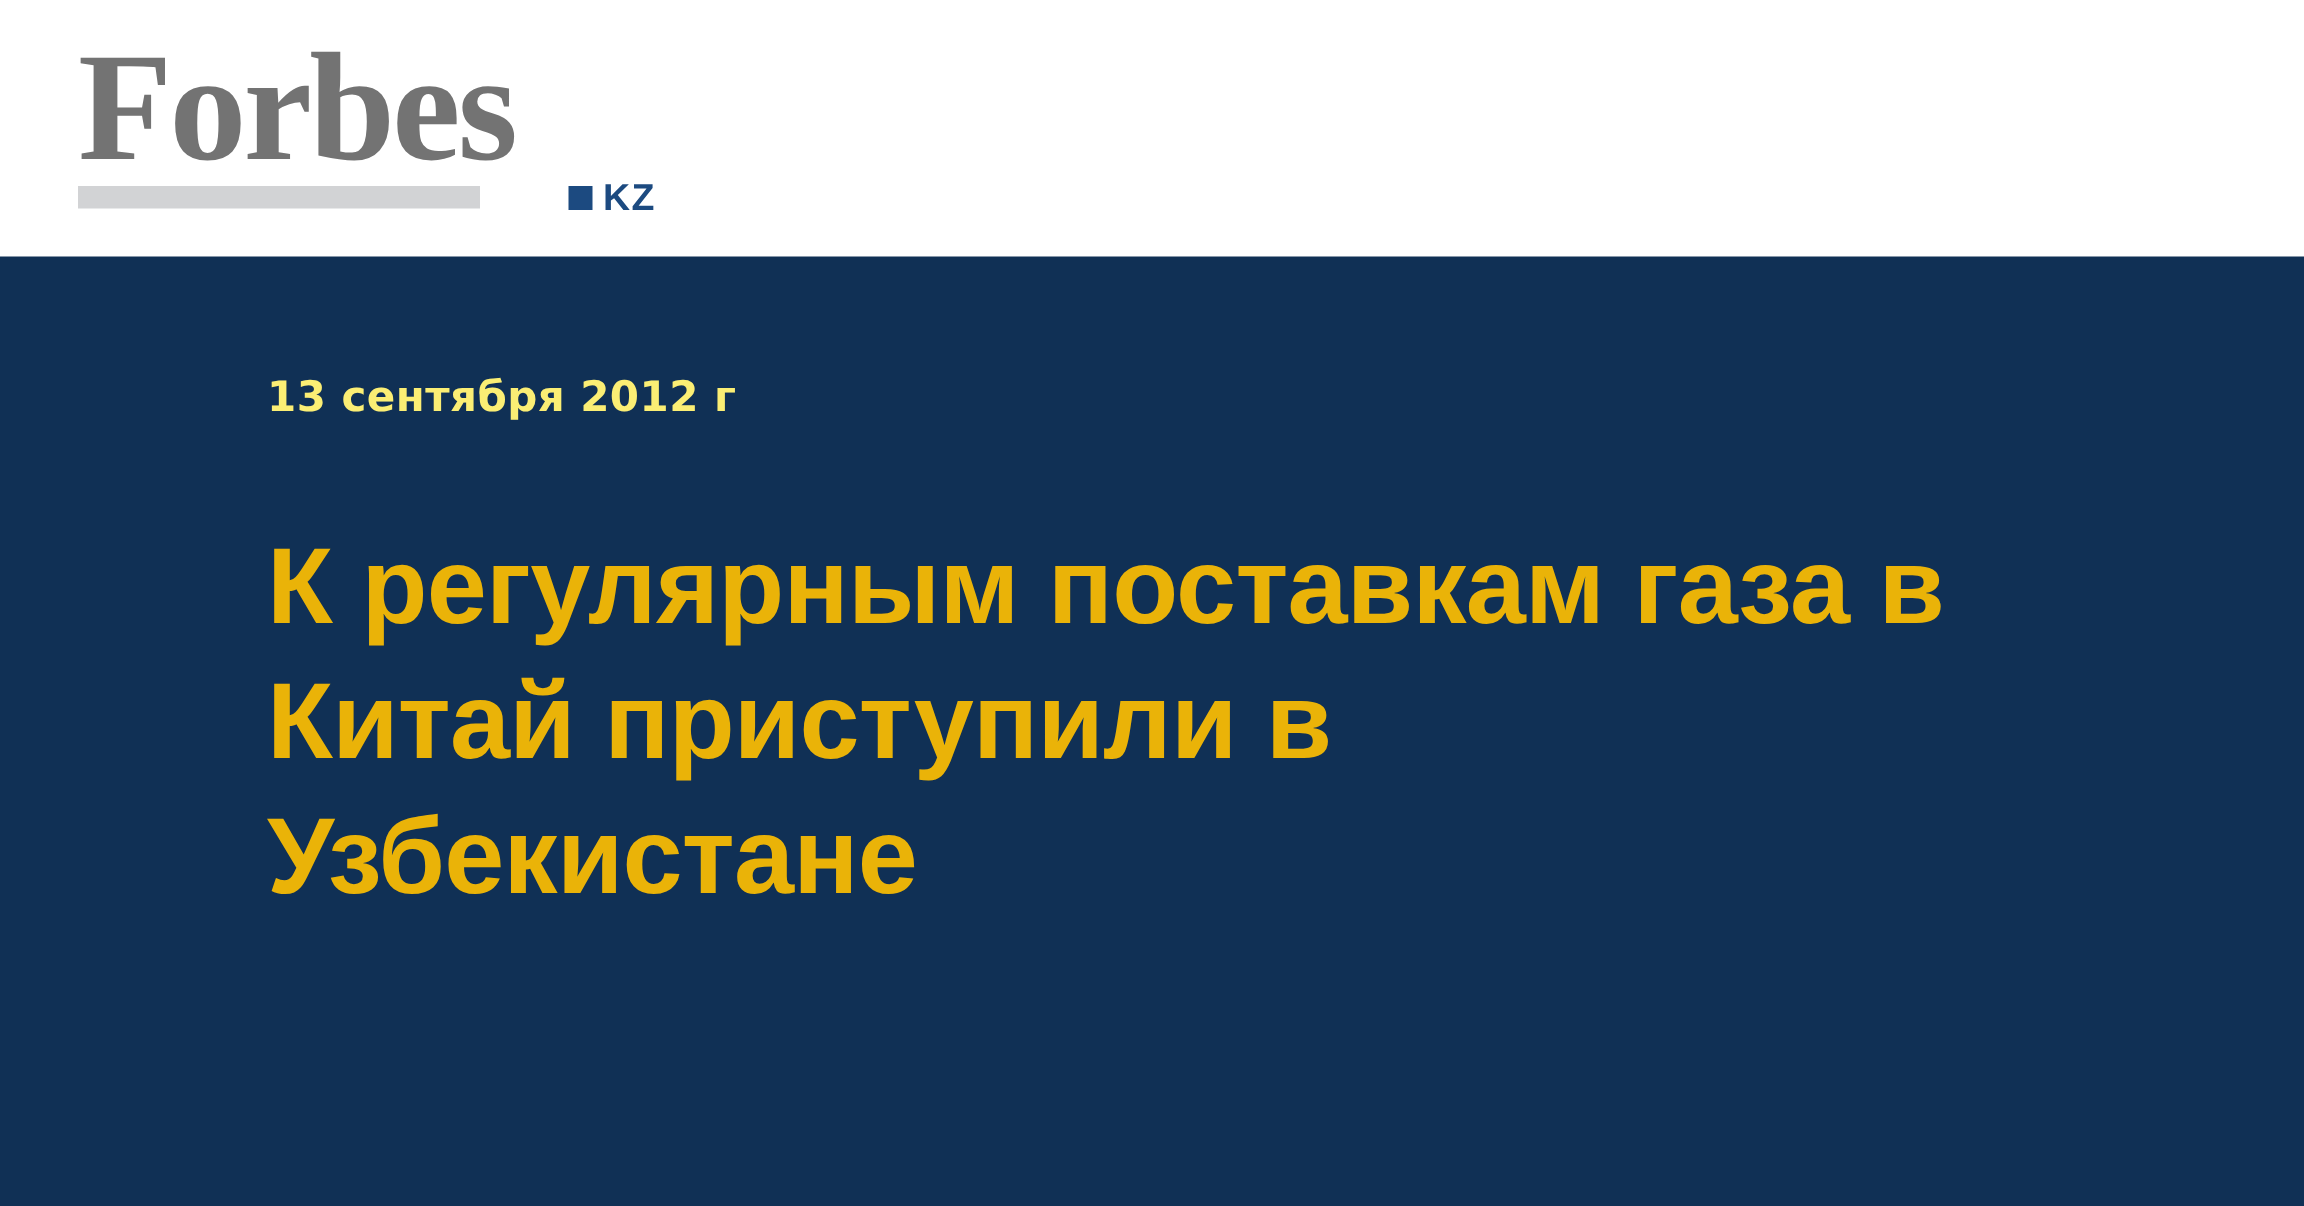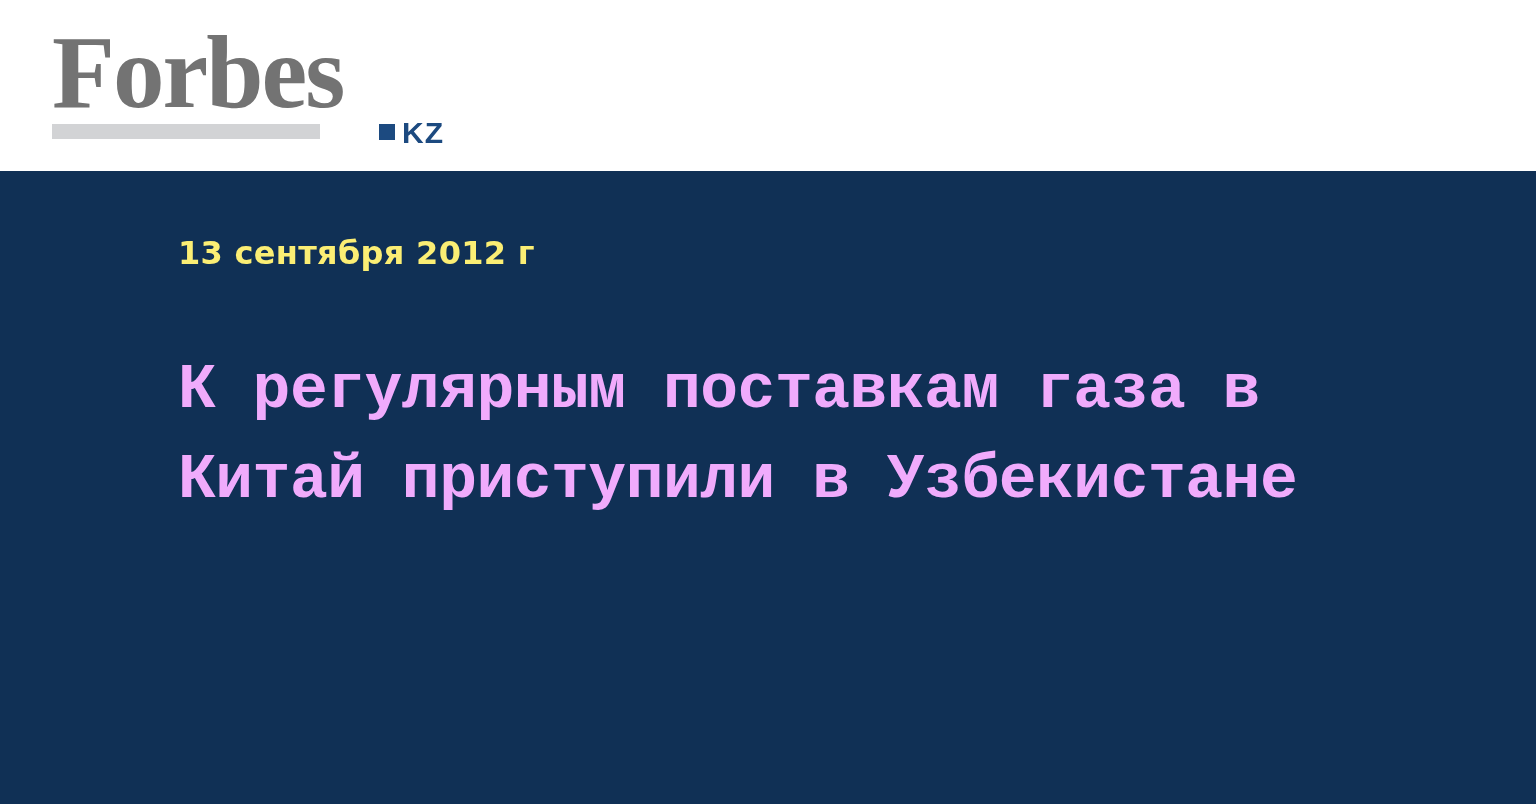--- a/index.html
+++ b/index.html
@@ -74,21 +74,21 @@
     height: 16px;
     background: #1c4a80;
   }
 
   .brand-kz-text {
     position: absolute;
     left: 350px;
     top: 100px;
     font-family: "Liberation Sans", sans-serif;
     font-weight: 700;
-    font-size: 30px;
+    font-size: 25px;
     line-height: 25px;
     letter-spacing: 1px;
     color: #1c4a80;
   }
 
   
   .article-hero {
     position: absolute;
     left: 0;
     top: 171px;
@@ -103,43 +103,43 @@
     left: 178px;
     top: 0;
     width: 1180px;
   }
 
   .article-date {
     margin: 0;
     padding: 0;
     position: absolute;
     left: 0;
-    top: 65px;
+    top: 77px;
     font-family: "DejaVu Sans", "Liberation Sans", sans-serif;
     font-weight: 700;
-    font-size: 32px;
+    font-size: 28px;
     line-height: 34px;
     letter-spacing: 0.3px;
     color: #fbee74;
     white-space: nowrap;
   }
 
   .article-title {
     margin: 0;
     padding: 0;
     position: absolute;
     left: 0;
     top: 175px;
     width: 1160px;
-    font-family: Liberation Mono, monospace;
+    font-family: Liberation Sans, sans-serif;
     font-weight: 700;
-    font-size: 63px;
+    font-size: 72px;
     line-height: 90px;
     letter-spacing: -0.5px;
-    color: #f0abfc;
+    color: #eab308;
   }
 </style>
 </head>
 <body>
 
 <div class="page">
 
   <header class="site-header">
     <div class="brand-logo">
       <span class="brand-wordmark">Forbes</span>

